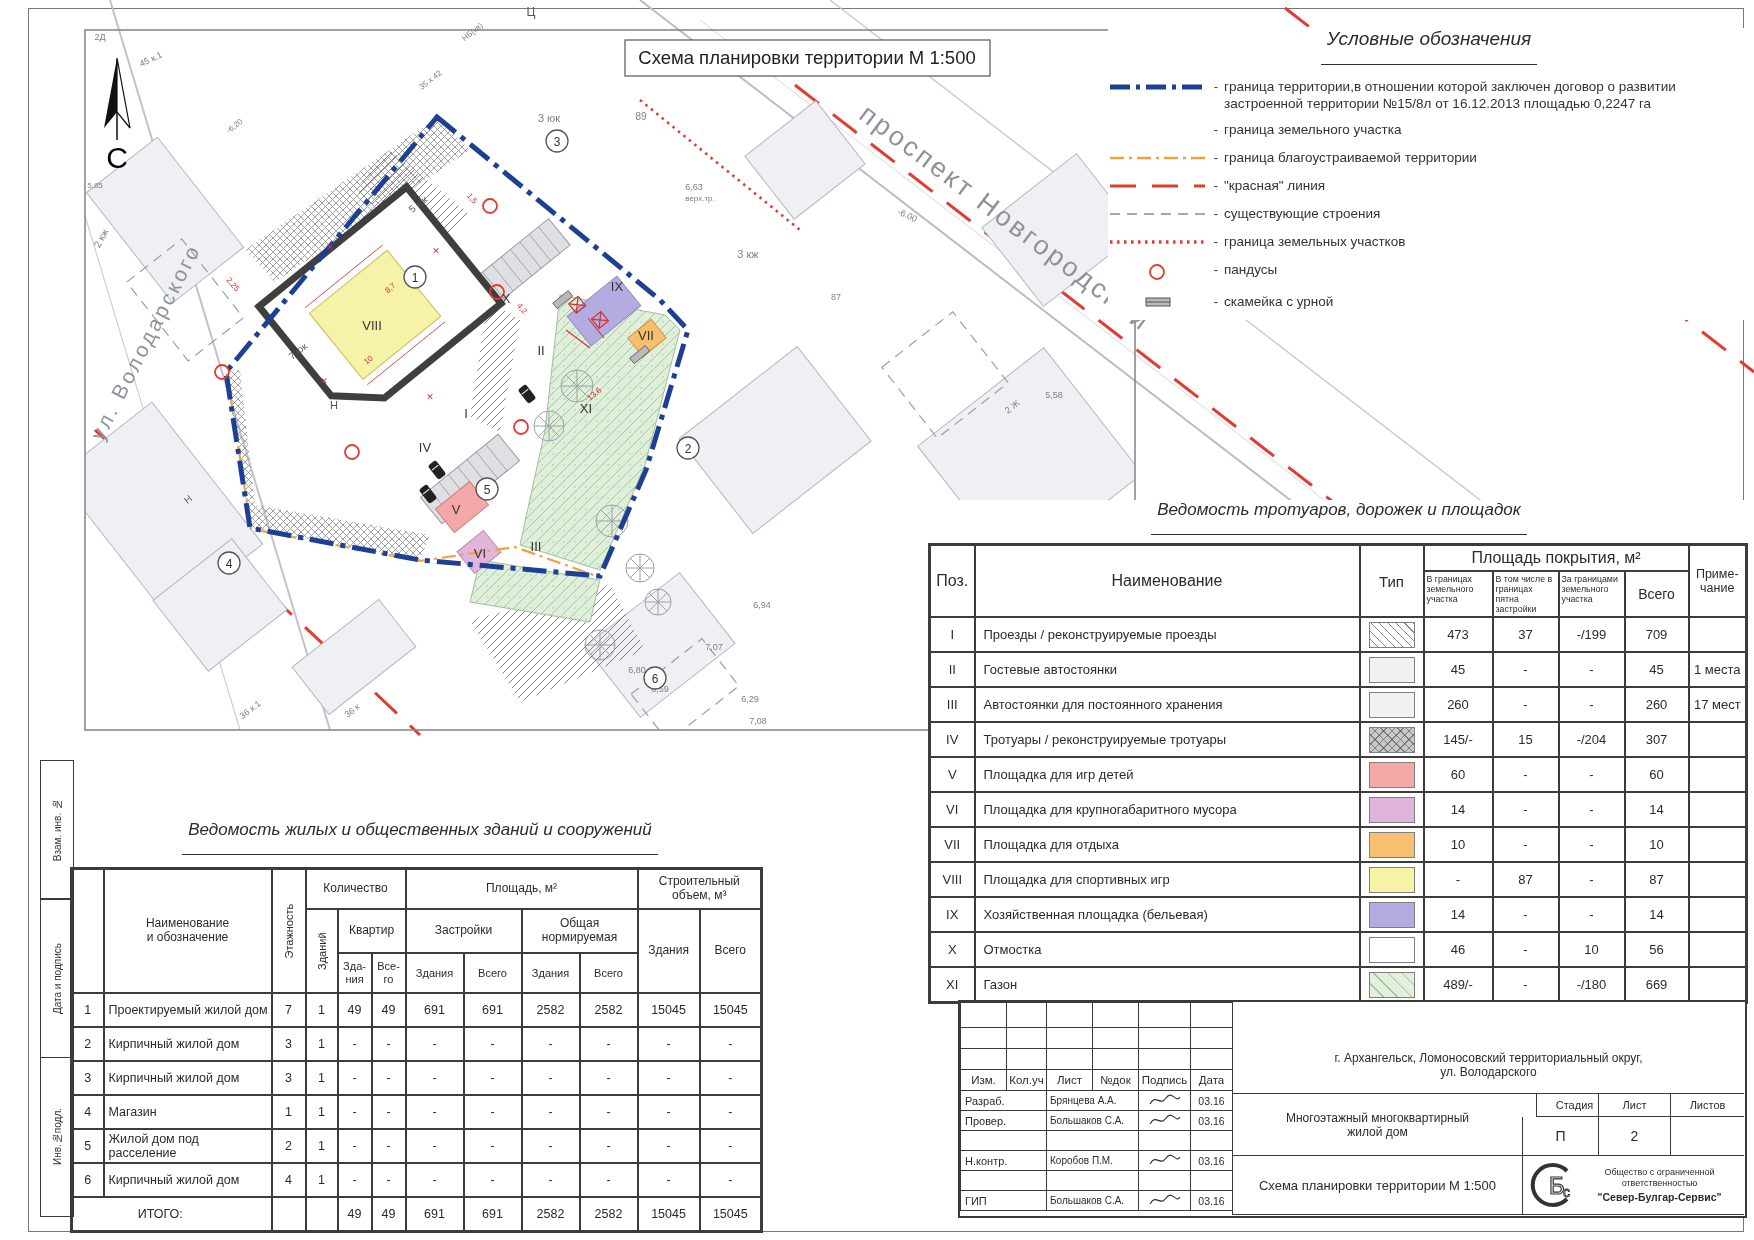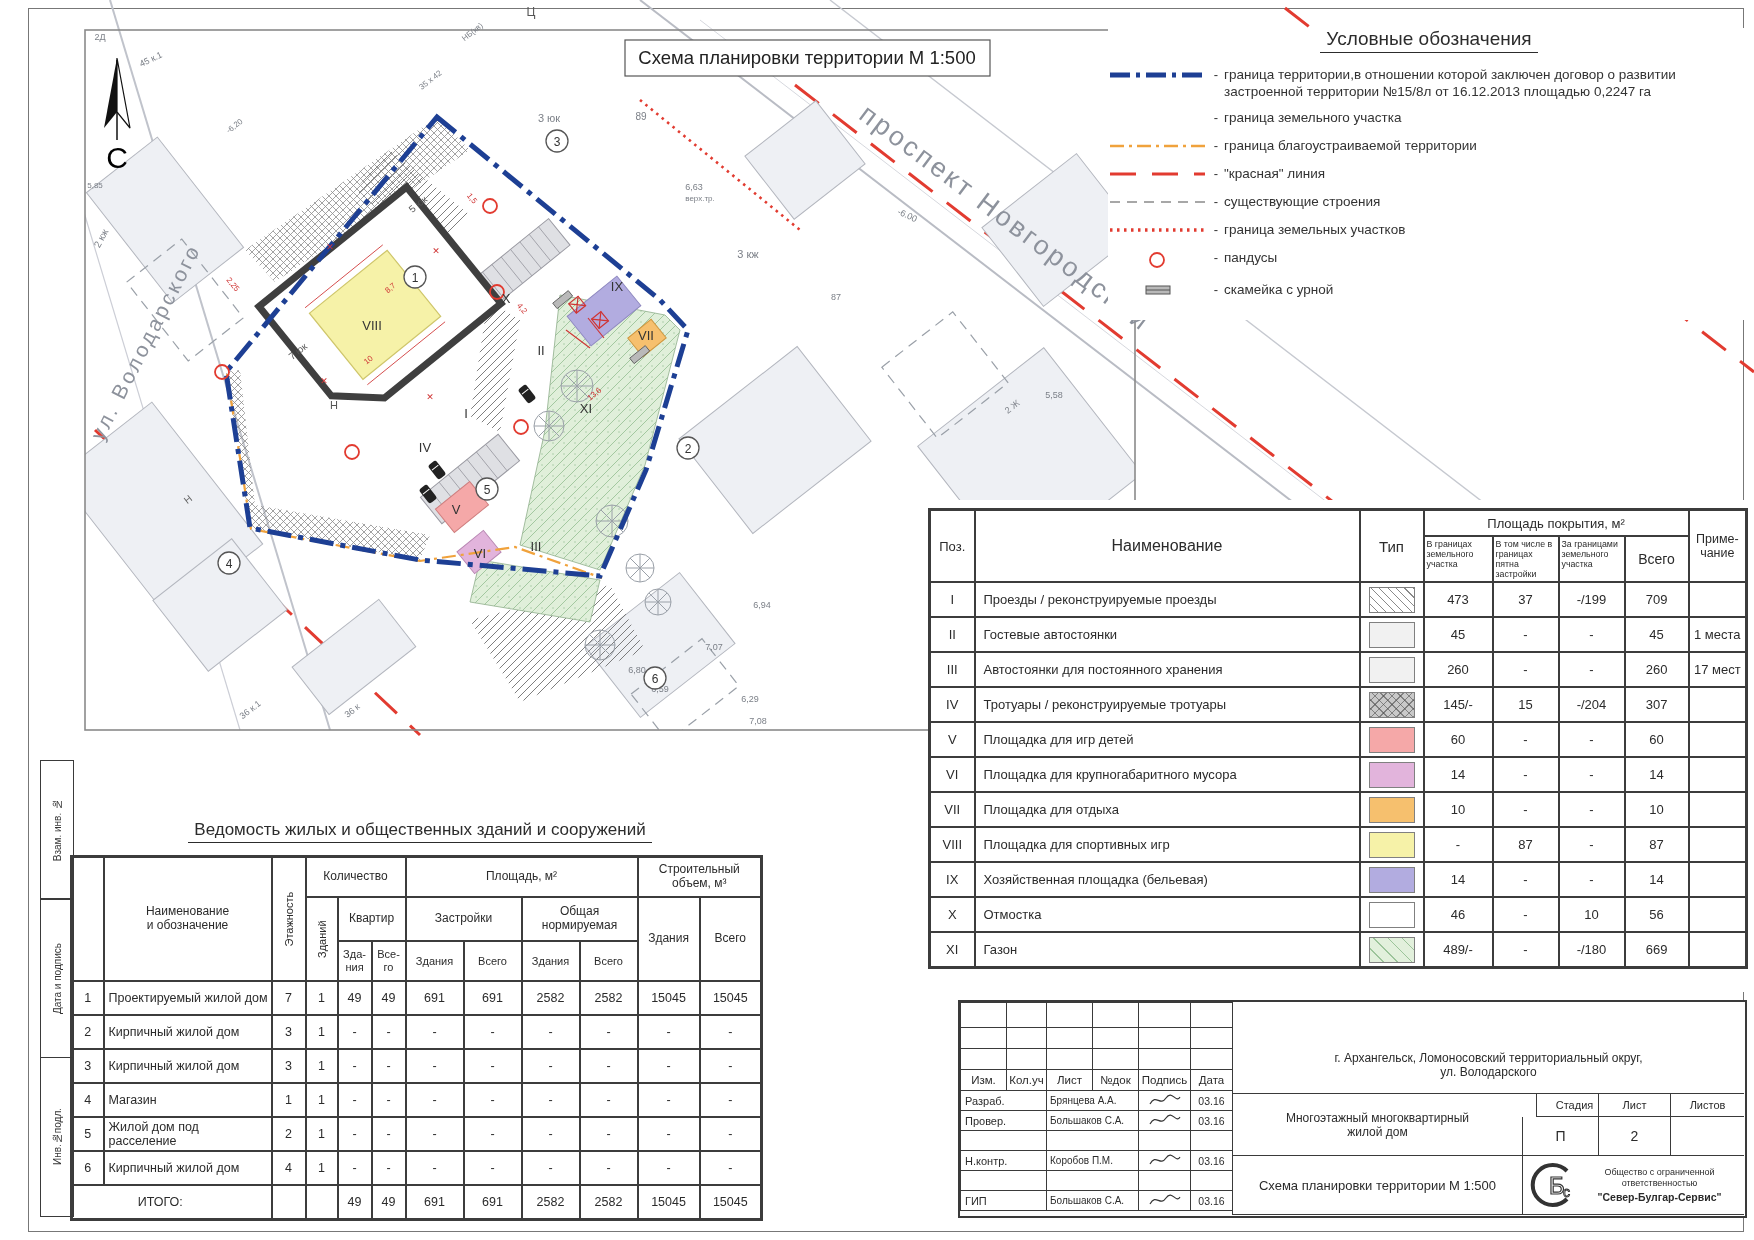--- a/index.html
+++ b/index.html
@@ -7,36 +7,36 @@
        font-family:"Liberation Sans",sans-serif;color:#2b2b2b;}
   .abs{position:absolute;}
   
   #sheet-frame{left:28px;top:8px;width:1714px;height:1222px;border:1.3px solid #777;z-index:0;}
   
   #map-svg{left:0;top:0;z-index:1;}
   svg text{font-family:"Liberation Sans",sans-serif;}
   
   .panel{z-index:3;background:#fff;}
   .sec-title{font-size:17px;color:#2c2c2c;text-align:center;}
-  .sec-title span{display:inline-block;border-bottom:1.6px solid #2c2c2c;padding:0 6px 2px 6px;}
+  .sec-title span{display:inline-block;border-bottom:1.6px solid #2c2c2c;padding:0 6px 14px 6px;font-style:italic;}
   
   #legend{left:1108px;top:28px;width:642px;height:292px;}
   #legend .sec-title{font-size:19px;margin-bottom:14px;}
   .leg-item{display:flex;align-items:flex-start;margin-bottom:9px;}
   .leg-sym{width:100px;flex:0 0 100px;padding-top:1px;}
   .leg-dash{width:16px;flex:0 0 16px;text-align:center;font-size:13px;color:#333;}
   .leg-label{font-size:13.5px;line-height:1.25;color:#333;max-width:505px;}
   
   table{border-collapse:collapse;table-layout:fixed;background:#fff;}
   th,td{border:2px solid #3c3c3c;padding:0 2px;text-align:center;overflow:hidden;}
   table{border:3px solid #3c3c3c;}
   
   #walkways-panel{left:928px;top:500px;width:822px;height:492px;}
   #walkways-table{width:817px;}
-  #walkways-table th{font-size:13px;font-weight:normal;}
+  #walkways-table th{font-size:16px;font-weight:normal;}
   #walkways-table th.small{font-size:8.8px;text-align:left;vertical-align:top;padding:2px 2px;line-height:1.15;}
   #walkways-table th.big{font-size:14px;}
   #walkways-table td{font-size:13px;height:33px;}
   #walkways-table td.name{text-align:left;padding-left:8px;}
   #walkways-table th.grp{height:24px;}
   .sw{width:46px;height:26px;margin:0 auto;border:1px solid #808080;box-sizing:border-box;}
   .sw-diag{background:repeating-linear-gradient(45deg,#fff 0 5px,#8a8a8a 5px 6px);}
   .sw-graycross{background-color:#c9c9c9;
      background-image:repeating-linear-gradient(45deg,rgba(80,80,80,.6) 0 1px,transparent 1px 6px),
                       repeating-linear-gradient(-45deg,rgba(80,80,80,.6) 0 1px,transparent 1px 6px);}
@@ -418,20 +418,21 @@
             <rect x="38" y="3" width="24" height="8" fill="#b9b9b9" stroke="#555"></rect>
             <line x1="38" y1="7" x2="62" y2="7" stroke="#555"></line>
           </svg></span>
         <span class="leg-dash">-</span>
         <span class="leg-label">скамейка с урной</span>
       </div>
     </div>
 </div>
 
 <div id="walkways-panel" class="abs panel">
+  <div class="sec-title"><span>Ведомость тротуаров, дорожек и площадок</span></div>
   <table id="walkways-table" style="margin-top:8px;">
     <colgroup>
       <col style="width:45px">
         <col style="width:385px">
         <col style="width:64px">
       <col style="width:69px">
         <col style="width:66px">
         <col style="width:66px">
       <col style="width:64px">
         <col style="width:58px">

